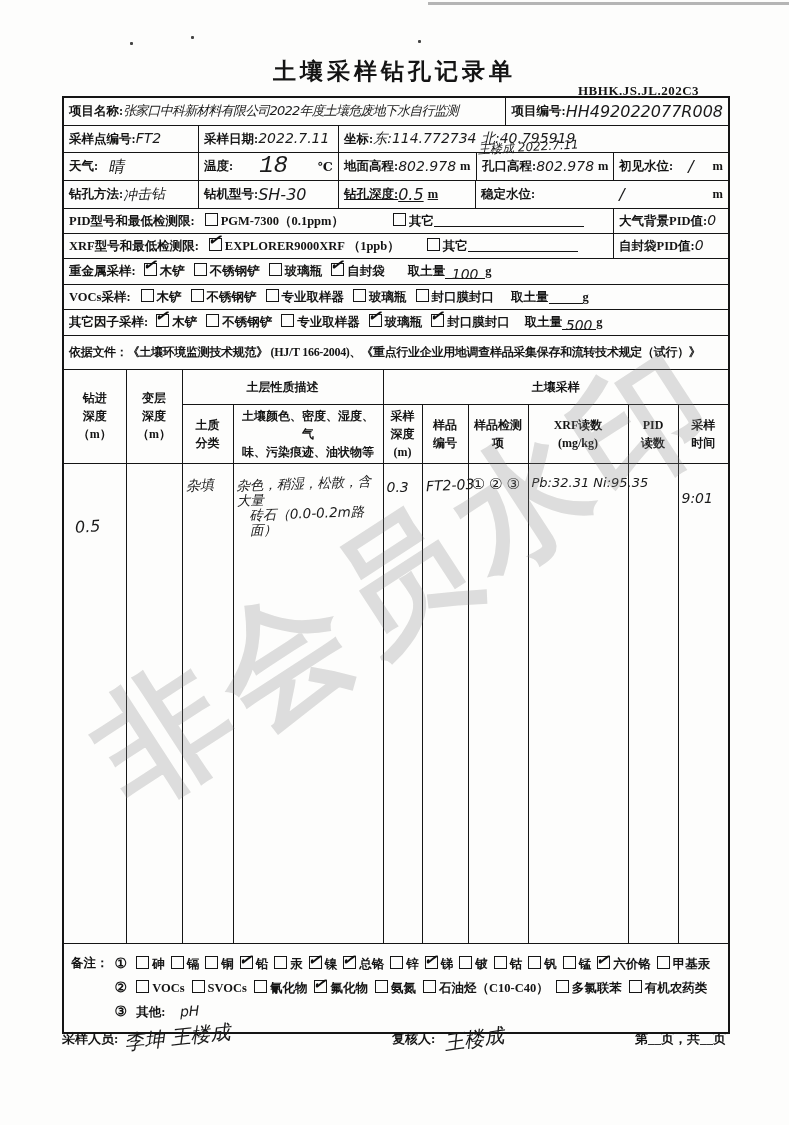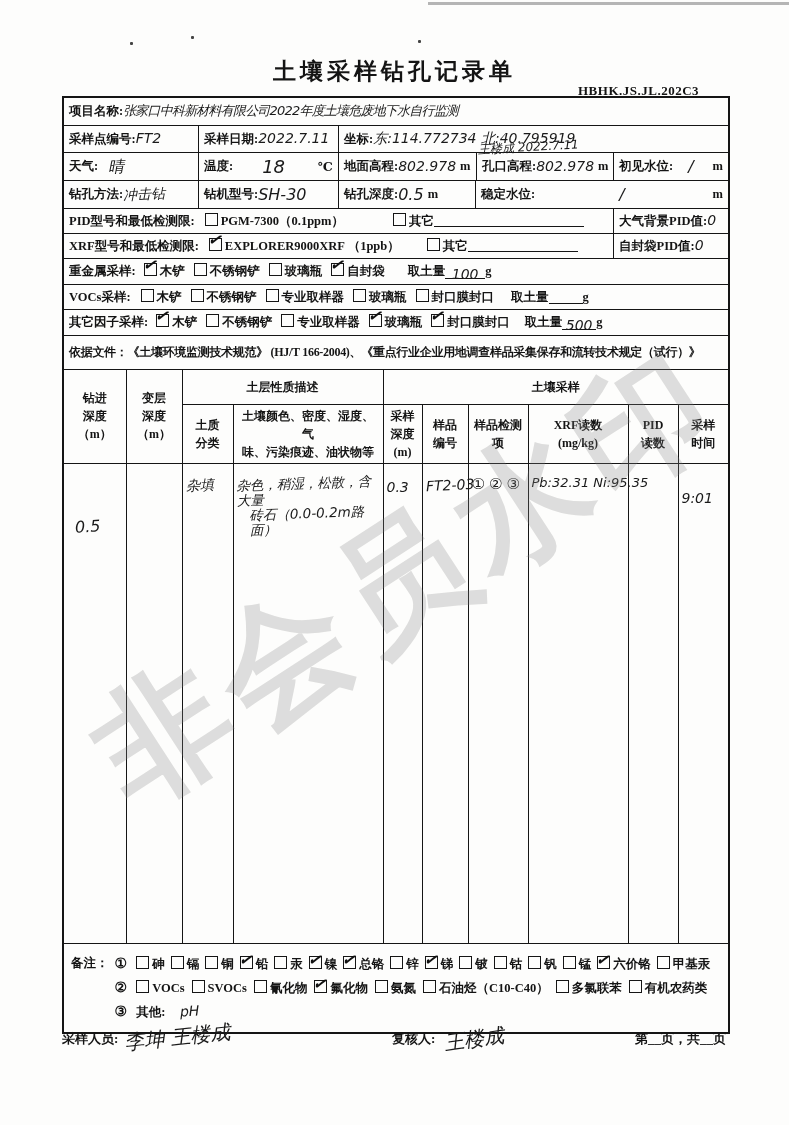--- a/index.html
+++ b/index.html
@@ -74,20 +74,24 @@
 
   <div class="hw hw-sm tilt" style="position:absolute;left:478px;top:141px;z-index:3;">王楼成 2022.7.11</div>
 
   <div class="formbox">
 
     <div class="frow" style="height:28px;">
       <div class="fcell" style="width:450px;">
         <span class="lbl">项目名称:</span>
         <span class="hw" style="font-size:13px;letter-spacing:-0.8px;">张家口中科新材料有限公司2022年度土壤危废地下水自行监测</span>
       </div>
+      <div class="fcell" style="flex:1;">
+        <span class="lbl">项目编号:</span>
+        <span class="hw hw-lg">HH492022077R008</span>
+      </div>
     </div>
 
     <div class="frow" style="height:27px;">
       <div class="fcell" style="width:135px;">
         <span class="lbl">采样点编号:</span>
         <span class="hw hw-md">FT2</span>
       </div>
       <div class="fcell" style="width:140px;">
         <span class="lbl">采样日期:</span>
         <span class="hw hw-md">2022.7.11</span>
@@ -98,21 +102,21 @@
       </div>
     </div>
 
     <div class="frow" style="height:28px;">
       <div class="fcell" style="width:135px;">
         <span class="lbl">天气:</span>
         <span class="hw hw-lg tilt" style="margin-left:10px;">晴</span>
       </div>
       <div class="fcell" style="width:140px;justify-content:space-between;">
         <span class="lbl">温度:</span>
-        <span class="hw" style="font-size:18px;">18</span>
+        <span class="hw" style="font-size:24px;font-family:Liberation Mono, monospace;">18</span>
         <span class="unit">℃</span>
       </div>
       <div class="fcell" style="width:138px;">
         <span class="lbl">地面高程:</span>
         <span class="hw hw-md">802.978</span>
         <span class="unit">m</span>
       </div>
       <div class="fcell" style="width:137px;">
         <span class="lbl">孔口高程:</span>
         <span class="hw hw-md">802.978</span>
@@ -127,21 +131,21 @@
 
     <div class="frow" style="height:28px;">
       <div class="fcell" style="width:135px;">
         <span class="lbl">钻孔方法:</span>
         <span class="hw hw-md tilt">冲击钻</span>
       </div>
       <div class="fcell" style="width:140px;">
         <span class="lbl">钻机型号:</span>
         <span class="hw hw-lg">SH-30</span>
       </div>
-      <div class="fcell" style="width:137px;">
+      <div class="fcell" style="width:137px;text-decoration:underline;">
         <span class="lbl">钻孔深度:</span>
         <span class="hw hw-lg">0.5</span>
         <span class="unit">m</span>
       </div>
       <div class="fcell" style="flex:1;justify-content:space-between;">
         <span class="lbl">稳定水位:</span>
         <span class="hw hw-lg">/</span>
         <span class="unit">m</span>
       </div>
     </div>

